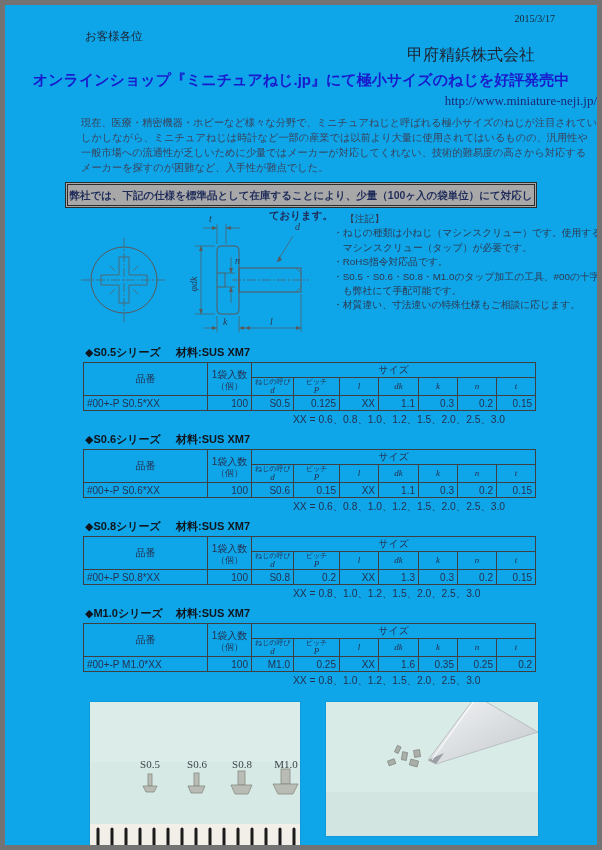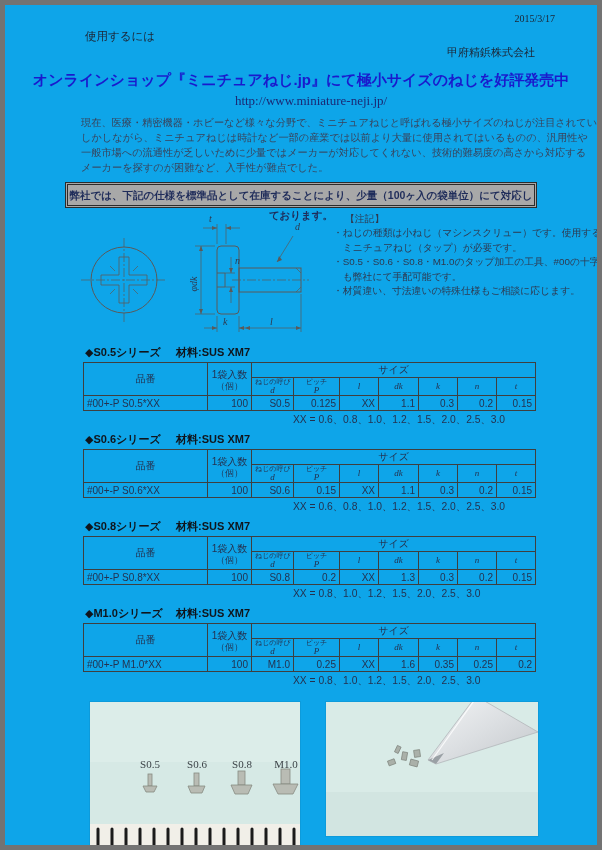--- a/index.html
+++ b/index.html
@@ -8,25 +8,25 @@
     background:#0ea5e9; border:5px solid #737373; box-sizing:border-box;
     font-family:"Liberation Sans","DejaVu Sans",sans-serif;
     color:#2e3950; overflow:hidden;
   }
   .serif{font-family:"Liberation Serif","DejaVu Serif",serif;}
 
   
   .header{position:relative;height:66px;}
   .date{position:absolute;top:8px;right:42px;font-size:10px;color:#1d2433;}
   .salutation{position:absolute;top:24px;left:80px;font-size:11.5px;color:#1d2433;}
-  .company{position:absolute;top:40px;right:62px;font-size:11px;color:#1d2433;}
+  .company{position:absolute;top:40px;right:62px;font-size:16px;color:#1d2433;}
 
   
   .headline{text-align:center;font-size:15px;font-weight:bold;color:#1a1acd;letter-spacing:0;}
-  .url-line{text-align:center;margin-top:1px;margin-left:20px;}
+  .url-line{text-align:right;margin-top:1px;margin-left:20px;}
   .url-line a{font-size:13px;color:#1b2a75;text-decoration:none;}
 
   
   .intro{margin:6px 0 0 76px;font-size:10.2px;line-height:15px;color:#39425a;white-space:nowrap;}
 
   
   .hl-box{
     margin:7px 60px 0 60px;height:20px;line-height:20px;
     background:#a8a8a8;border:3px double #2c2c2c;
     text-align:center;font-size:10.5px;font-weight:bold;color:#1f2c5a;
@@ -63,21 +63,21 @@
   .photo{box-shadow:0 0 0 1px rgba(0,0,0,0.06);}
   .photo-right{margin-left:26px;}
 </style>
 </head>
 <body>
 
 <div class="page">
 
   <div class="header">
     <div class="date serif">2015/3/17</div>
-    <div class="salutation">使用するには</div>
+    <div class="salutation">お客様各位</div>
     <div class="company">甲府精鋲株式会社</div>
   </div>
 
   <div class="headline">オンラインショップ『ミニチュアねじ.jp』にて極小サイズのねじを好評発売中</div>
   <div class="url-line">
     <a href="#" class="serif">http://www.miniature-neji.jp/</a>
   </div>
 
   <div class="intro">
     <div>現在、医療・精密機器・ホビーなど様々な分野で、ミニチュアねじと呼ばれる極小サイズのねじが注目されています。</div>
@@ -148,21 +148,22 @@
           <text x="132" y="72" transform="rotate(-90 132 72)" text-anchor="middle">φdk</text>
           <text x="170" y="52">n</text>
           <text x="158" y="113">k</text>
           <text x="205" y="113">l</text>
         </g>
       </svg>
     </div>
     <div class="notes">
       <div class="nt-head">【注記】</div>
       <div>・ねじの種類は小ねじ（マシンスクリュー）です。使用するには</div>
-      <div>　ミニチュアねじ（タップ）が必要です。</div>
+      <div>　マシンスクリュー（タップ）が必要です。</div>
+      <div>・RoHS指令対応品です。</div>
       <div>・S0.5・S0.6・S0.8・M1.0のタップ加工の工具、#00の十字ビット</div>
       <div>　も弊社にて手配可能です。</div>
       <div>・材質違い、寸法違いの特殊仕様もご相談に応じます。</div>
     </div>
   </div>
 
   <div class="series-block">
     <div class="series-head">
       <span class="s-name">◆S0.5シリーズ</span>
       <span>材料:SUS XM7</span>

